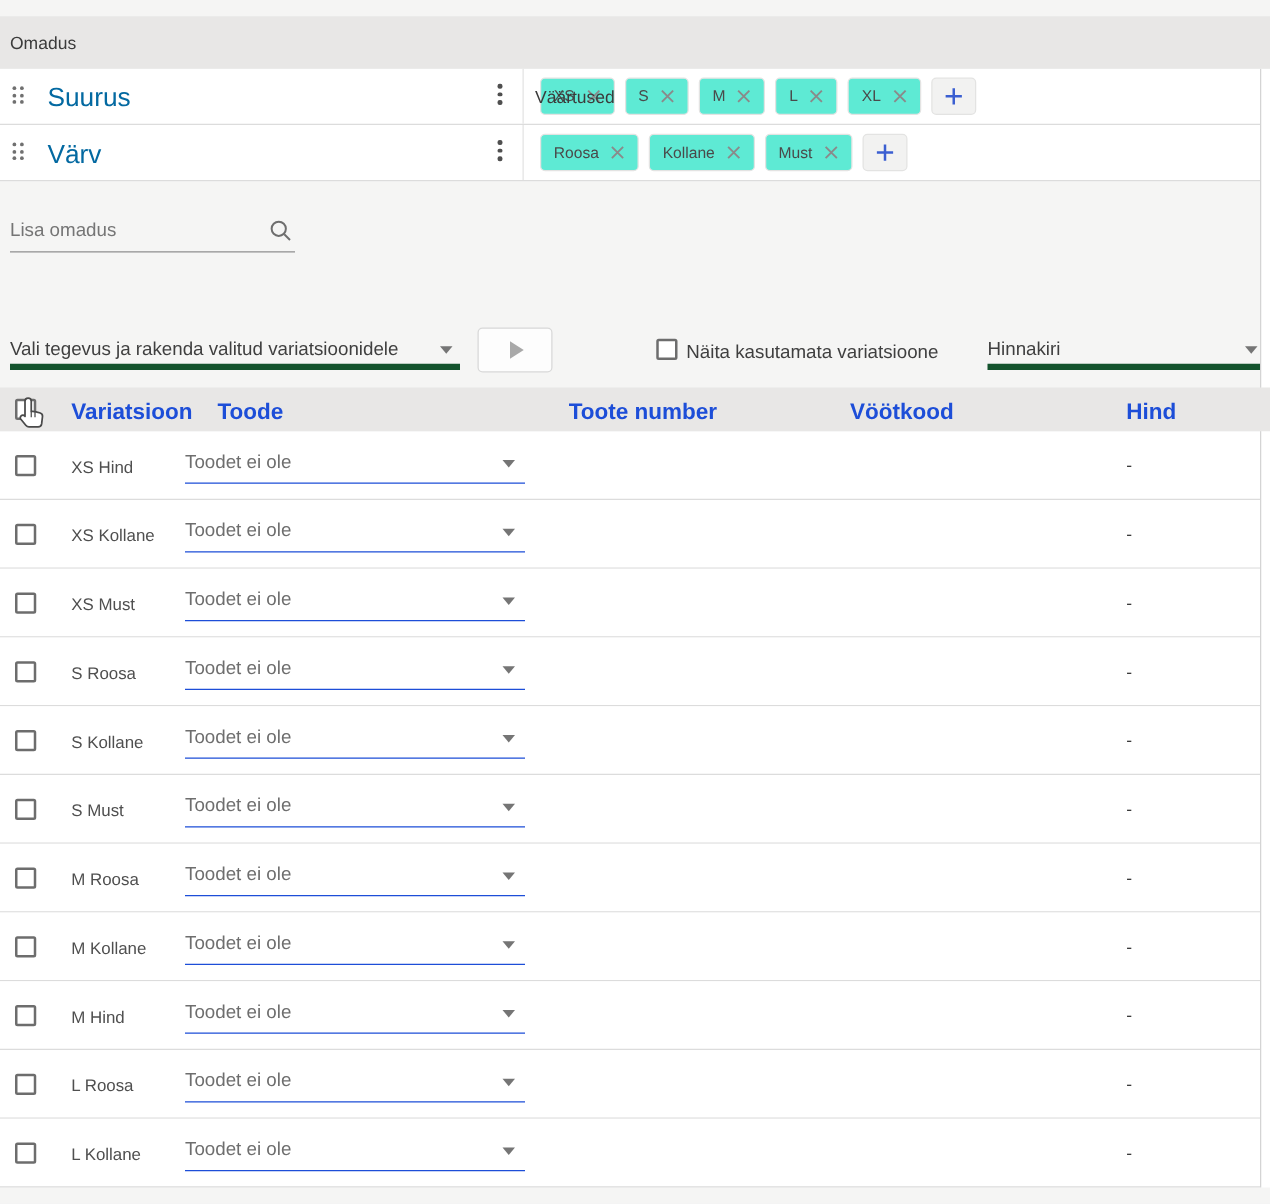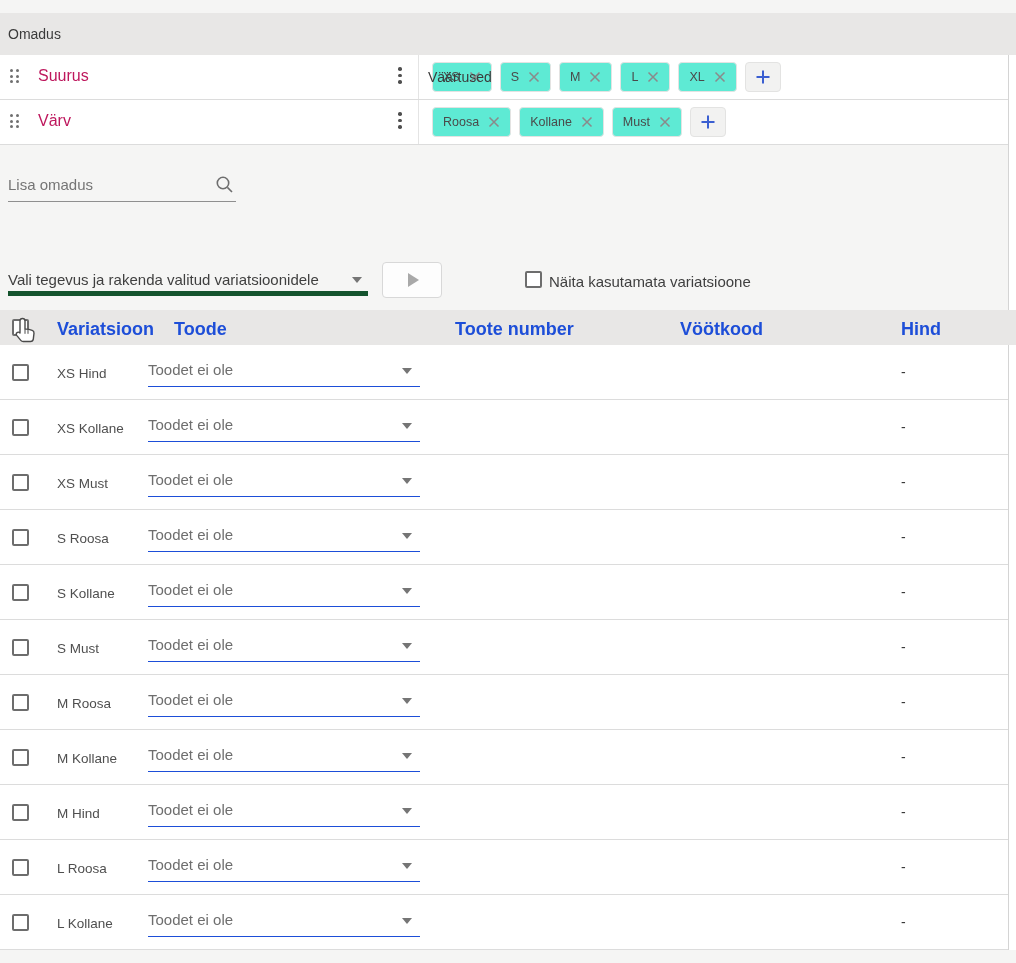--- a/index.html
+++ b/index.html
@@ -16,21 +16,21 @@
     background:#e8e7e6; z-index:2; }
   .ph-label { position:absolute; top:13px; font-size:14px; color:#3b3b3b; }
   .ph-label.omadus { left:8px; }
   .ph-label.values { left:428px;margin-top:43px; }
 
   .props-rows { position:absolute; top:55px; left:0; width:1008px; z-index:1; }
   .prop-row { position:relative; height:45px; background:#ffffff; border-bottom:1px solid #dcdcdc; }
   .drag { position:absolute; left:10px; top:14px; display:grid; grid-template-columns:3px 3px;
     gap:2.5px; cursor:grab; }
   .drag i { width:3px; height:3px; background:#707070; border-radius:50%; }
-  .prop-name { position:absolute; left:38px; top:12px; font-size:16px; color:#be185d; }
+  .prop-name { position:absolute; left:38px; top:12px; font-size:21px; color:#0369a1; }
   .kebab { position:absolute; left:394px; top:10px; width:12px; display:flex; flex-direction:column;
     align-items:center; gap:3px; cursor:pointer; padding:2px; }
   .kebab b { width:3.5px; height:3.5px; background:#4f4f4f; border-radius:50%; }
   .vdiv { position:absolute; left:418px; top:0; bottom:0; width:1px; background:#e4e4e4; }
   .chips { position:absolute; left:432px; top:7px; display:flex; gap:8px; align-items:center; }
   .chip { display:inline-flex; align-items:center; height:30px; padding:0 10px;
     background:#5eead4; border:1px solid #e3e3e2; border-radius:4px; font-size:12.5px; color:#4a4a4a; }
   .chip .chip-label { margin-right:9px; }
   .chip .xicon { cursor:pointer; }
   .chip.plus { width:36px; justify-content:center; padding:0; cursor:pointer; background:#f2f2f1; }
@@ -217,20 +217,24 @@
   <div class="action-row">
     <div class="uselect bulk-select">
       <span class="sel-text">Vali tegevus ja rakenda valitud variatsioonidele</span>
       <span class="caret"></span>
     </div>
     <div class="play-btn">
       <span class="play-tri"></span>
     </div>
     <div class="cbx show-unused-cbx"></div>
     <span class="show-unused-label">Näita kasutamata variatsioone</span>
+    <div class="uselect pricelist-select">
+      <span class="sel-text">Hinnakiri</span>
+      <span class="caret"></span>
+    </div>
   </div>
 
   <div class="var-header">
     <div class="cbx"></div>
     <span class="th c-var">Variatsioon</span>
     <span class="th c-prod">Toode</span>
     <span class="th c-num">Toote number</span>
     <span class="th c-bar">Vöötkood</span>
     <span class="th c-hind">Hind</span>
   </div>

